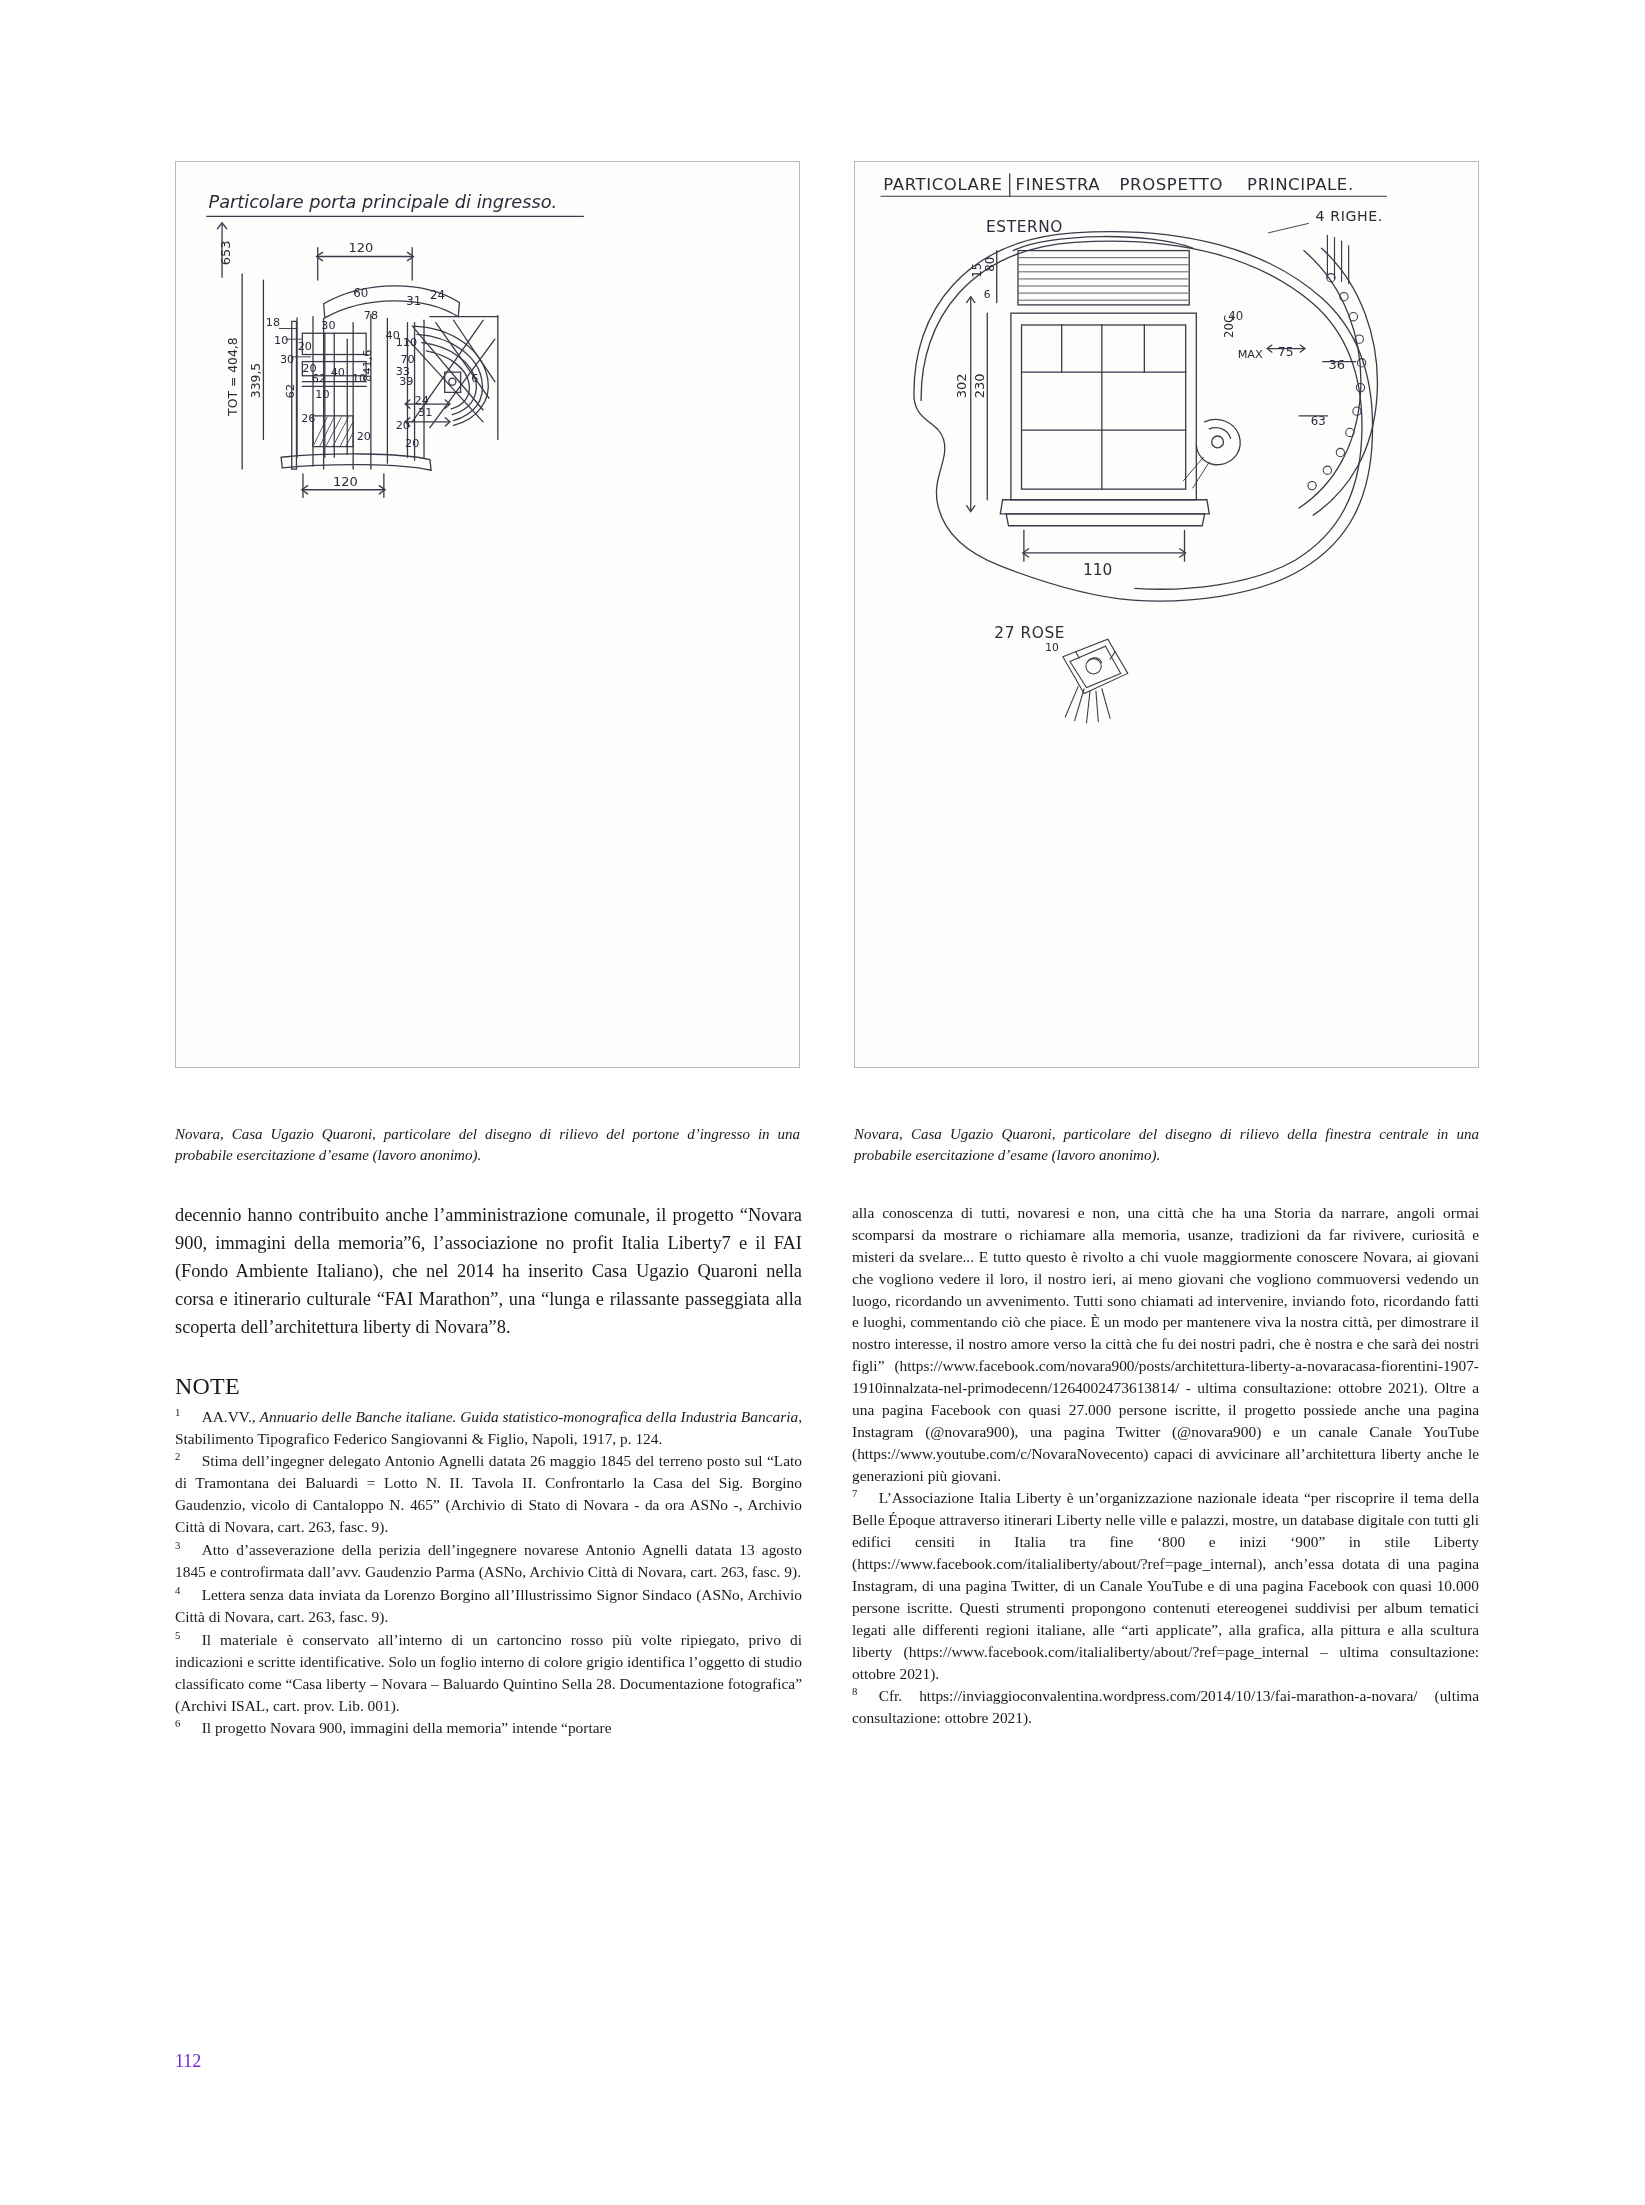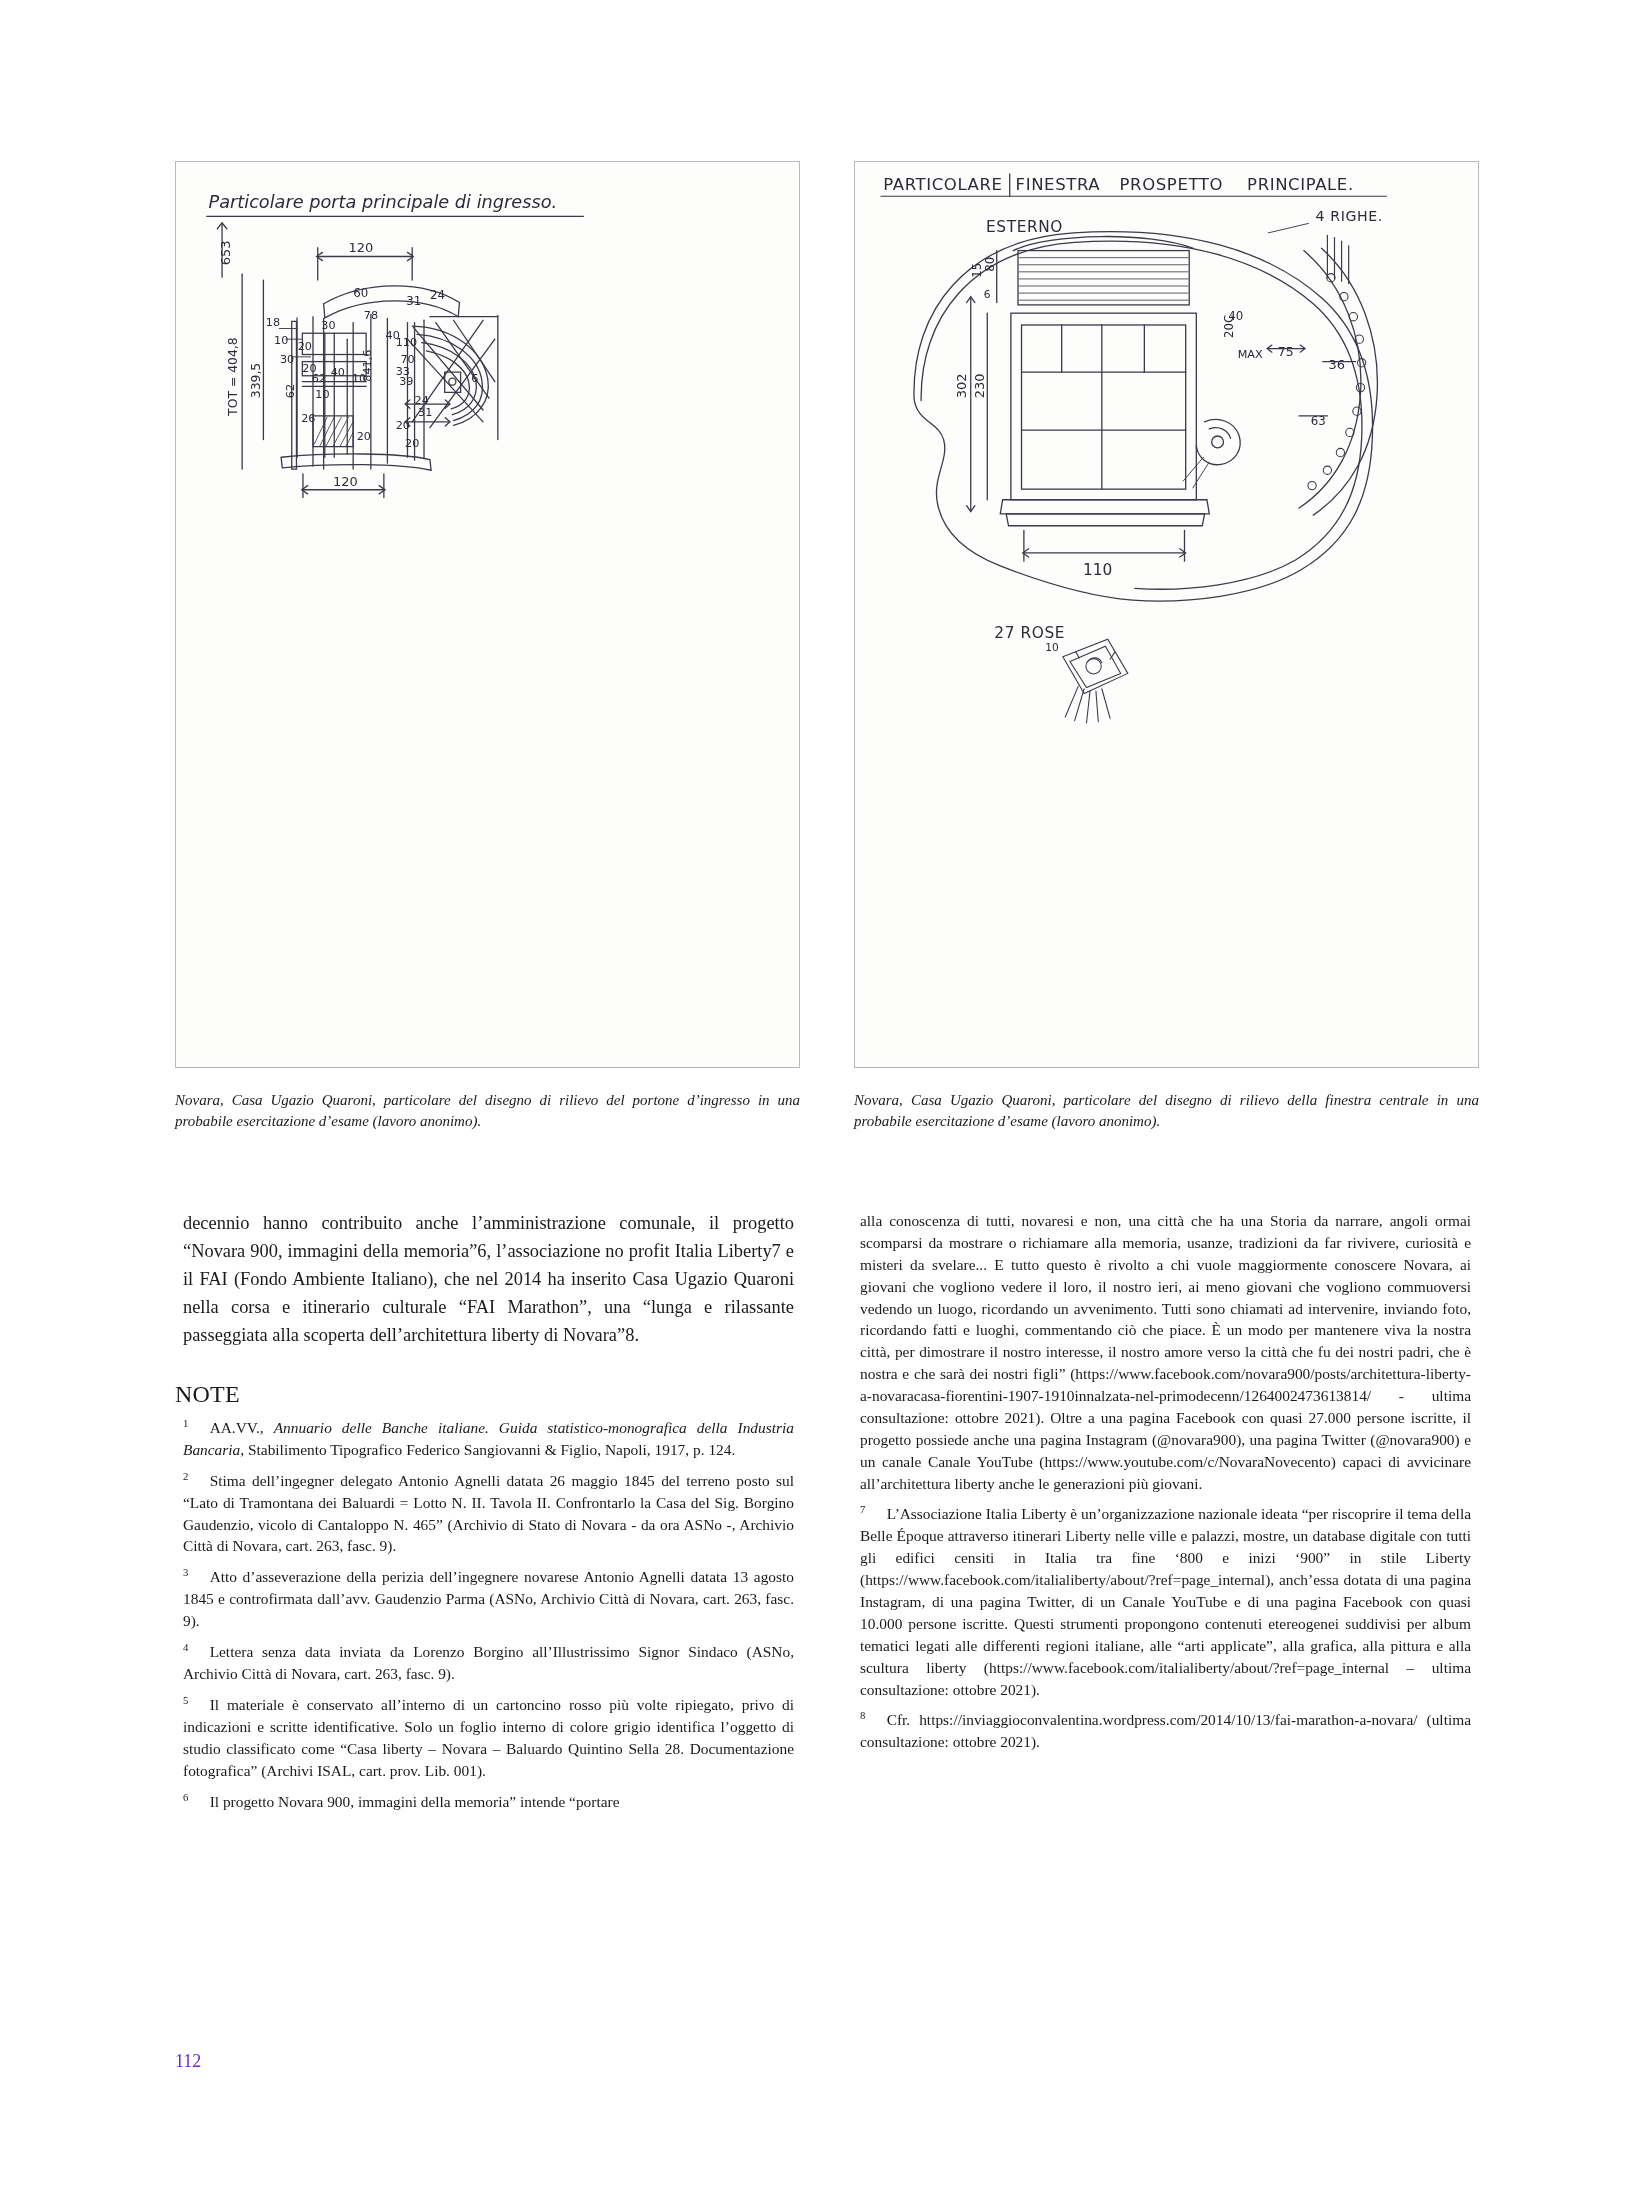--- a/index.html
+++ b/index.html
@@ -60,35 +60,36 @@
     display: flex;
     justify-content: space-between;
   }
   .caption {
     width: 625px;
     font-style: italic;
     font-size: 15px;
     line-height: 1.42;
     text-align: justify;
     color: #1a1a1a;
+    margin-top: 34px;
   }
   
   .columns {
     position: absolute;
     left: 175px;
     top: 1202px;
     width: 1304px;
     display: flex;
     justify-content: space-between;
   }
   .col {
     width: 627px;
   }
   .col p {
-    margin: 8px;
+    margin: 0;
     text-align: justify;
     hyphens: auto;
   }
   .lead p {
     font-size: 18.4px;
     line-height: 1.52;
     text-indent: 0;
   }
   .notes-title {
     font-size: 24px;

